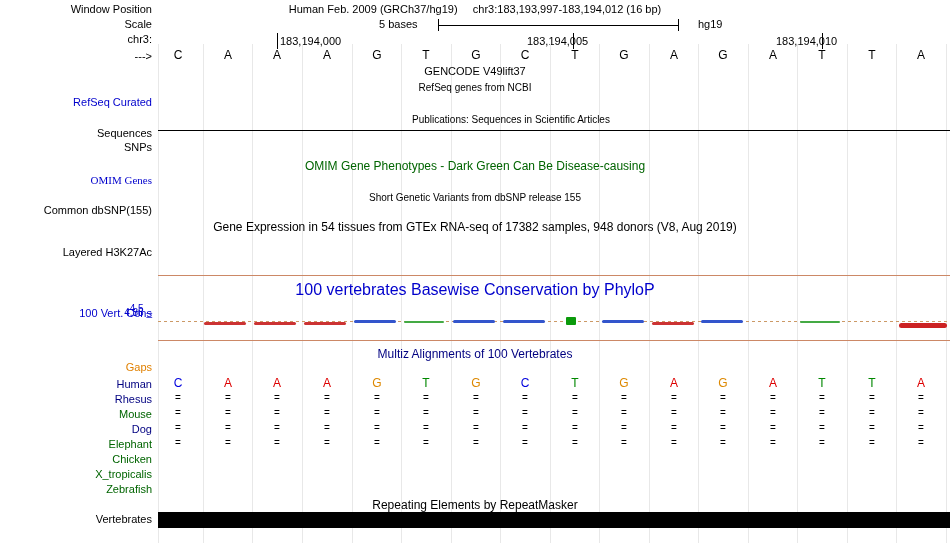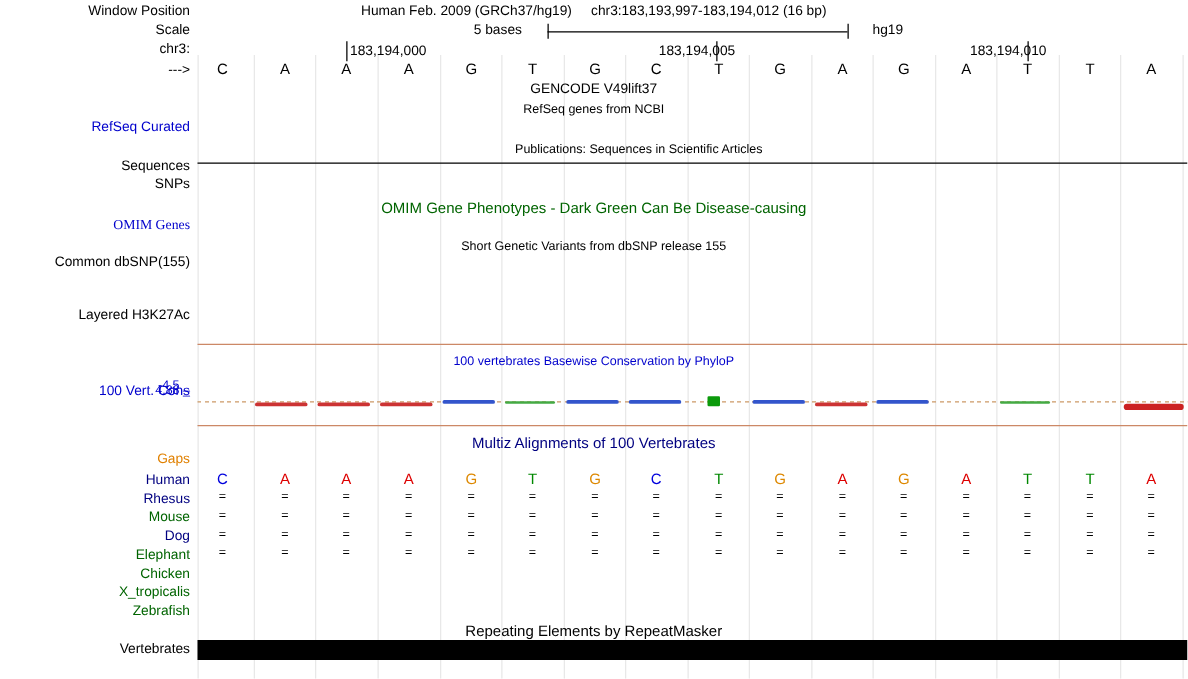--- a/index.html
+++ b/index.html
@@ -235,25 +235,26 @@
 
   <div class="center-text track-title-black" style="top:65px;">GENCODE V49lift37</div>
   <div class="center-text track-title-black" style="top:81px; font-size:10px;">RefSeq genes from NCBI</div>
 
   <div class="hrule" style="top:130px;"></div>
   <div class="center-text track-title-black" style="top:113px; font-size:10px;padding-left:36px;">Publications: Sequences in Scientific Articles</div>
 
   <div class="center-text track-title-green" style="top:160px; font-size:12px;">OMIM Gene Phenotypes - Dark Green Can Be Disease-causing</div>
   <div class="center-text track-title-black" style="top:191px; font-size:10px;">Short Genetic Variants from dbSNP release 155</div>
 
+  <div class="center-text track-title-black" style="top:221px; font-size:12px;">Gene Expression in 54 tissues from GTEx RNA-seq of 17382 samples, 948 donors (V8, Aug 2019)</div>
 
   <div class="hrule-thin" style="top:275px;"></div>
   <div class="cons-tick cons-tick-blue" style="left:108px; top:283px; width:44px;">4.88 _</div>
   <div class="cons-tick" style="left:108px; top:303px; width:44px; color:#0000cc;">-4.5 _</div>
-  <div class="center-text track-title-blue" style="top:283px; font-size:10px;">100 vertebrates Basewise Conservation by PhyloP</div>
+  <div class="center-text track-title-blue" style="top:283px; font-size:16px;">100 vertebrates Basewise Conservation by PhyloP</div>
 
   <div class="dashline" style="top:321px;"></div>
 
   <div class="cons-seg" style="left:204px; top:322px; width:42px; background:#cc3333;"></div>
   <div class="cons-seg" style="left:254px; top:322px; width:42px; background:#cc3333;"></div>
   <div class="cons-seg" style="left:304px; top:322px; width:42px; background:#cc3333;"></div>
   <div class="cons-seg" style="left:354px; top:320px; width:42px; background:#3355cc;"></div>
   <div class="cons-seg" style="left:404px; top:321px; width:40px; background:#44aa44; height:2px;"></div>
   <div class="cons-seg" style="left:453px; top:320px; width:42px; background:#3355cc;"></div>
   <div class="cons-seg" style="left:503px; top:320px; width:42px; background:#3355cc;"></div>

